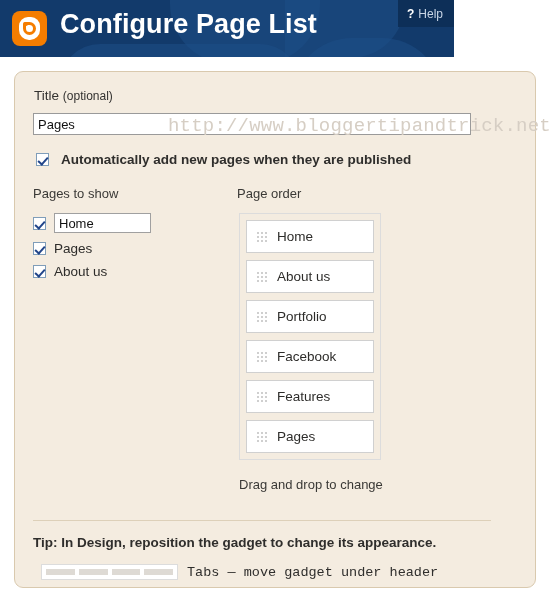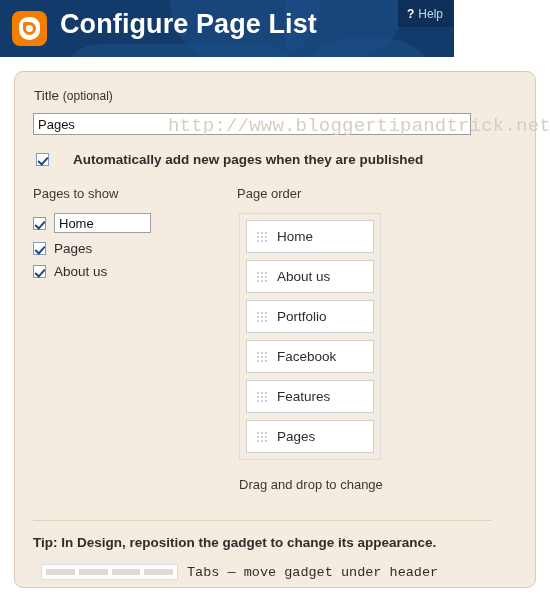--- a/index.html
+++ b/index.html
@@ -134,21 +134,21 @@
     position: absolute;
     left: 3px; top: 1px;
     width: 4px; height: 8px;
     border: solid #21458a;
     border-width: 0 2px 2px 0;
     transform: rotate(42deg);
   }
 
   .auto-row {
     position: absolute; left: 36px; top: 152px;
-    display: flex; align-items: center; gap: 24px;
+    display: flex; align-items: center; gap: 12px;
   }
   .auto-row .txt { font-size: 13.5px; color: #2f2e2c; font-weight: bold; }
 
   .col-head {
     position: absolute;
     font-size: 13px; color: #3a3936;
   }
   .head-show  { left: 33px;  top: 186px; }
   .head-order { left: 237px; top: 186px; }
 

